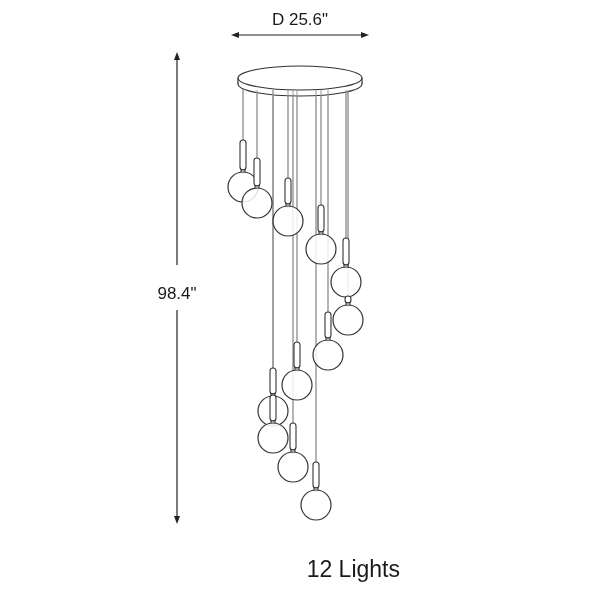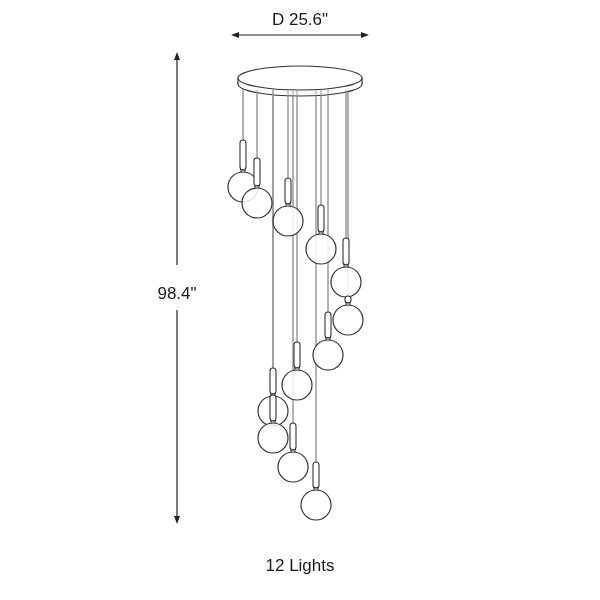--- a/index.html
+++ b/index.html
@@ -1,21 +1,21 @@
 <!DOCTYPE html>
 <html><head>
 <meta charset="utf-8">
 <style>
   html,body{margin:0;padding:0;background:#ffffff;}
   body{width:600px;height:600px;position:relative;overflow:hidden;font-family:"Liberation Sans",sans-serif;}
   #stage{position:absolute;left:0;top:0;width:600px;height:600px;}
   .lbl{position:absolute;color:#1a1a1a;font-family:"Liberation Sans",sans-serif;}
   #width-label{left:200px;top:10px;width:200px;text-align:center;font-size:17px;}
   #height-label{left:142px;top:284px;width:70px;text-align:center;font-size:17px;}
-  #caption{left:200px;top:556px;width:200px;text-align:center;font-size:17px;}
+  #caption{left:200px;top:556px;width:200px;text-align:right;font-size:23px;}
 </style>
 </head>
 <body>
 
 <svg id="stage" xmlns="http://www.w3.org/2000/svg" width="600" height="600" viewBox="0 0 600 600">
   <defs>
     <marker id="arr" markerWidth="8" markerHeight="8" refX="4" refY="4" orient="auto-start-reverse" markerUnits="userSpaceOnUse">
       <path d="M0,1 L8,4 L0,7 Z" fill="#222"></path>
     </marker>
   </defs>

